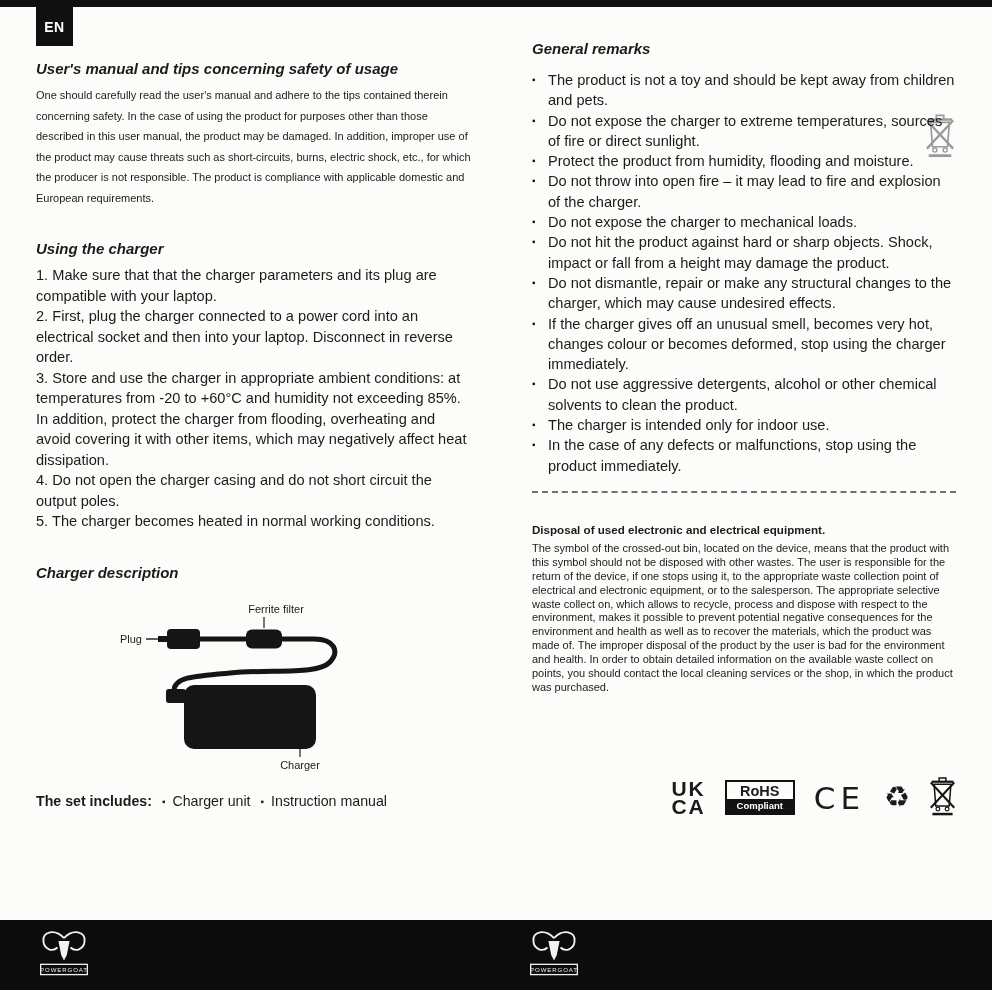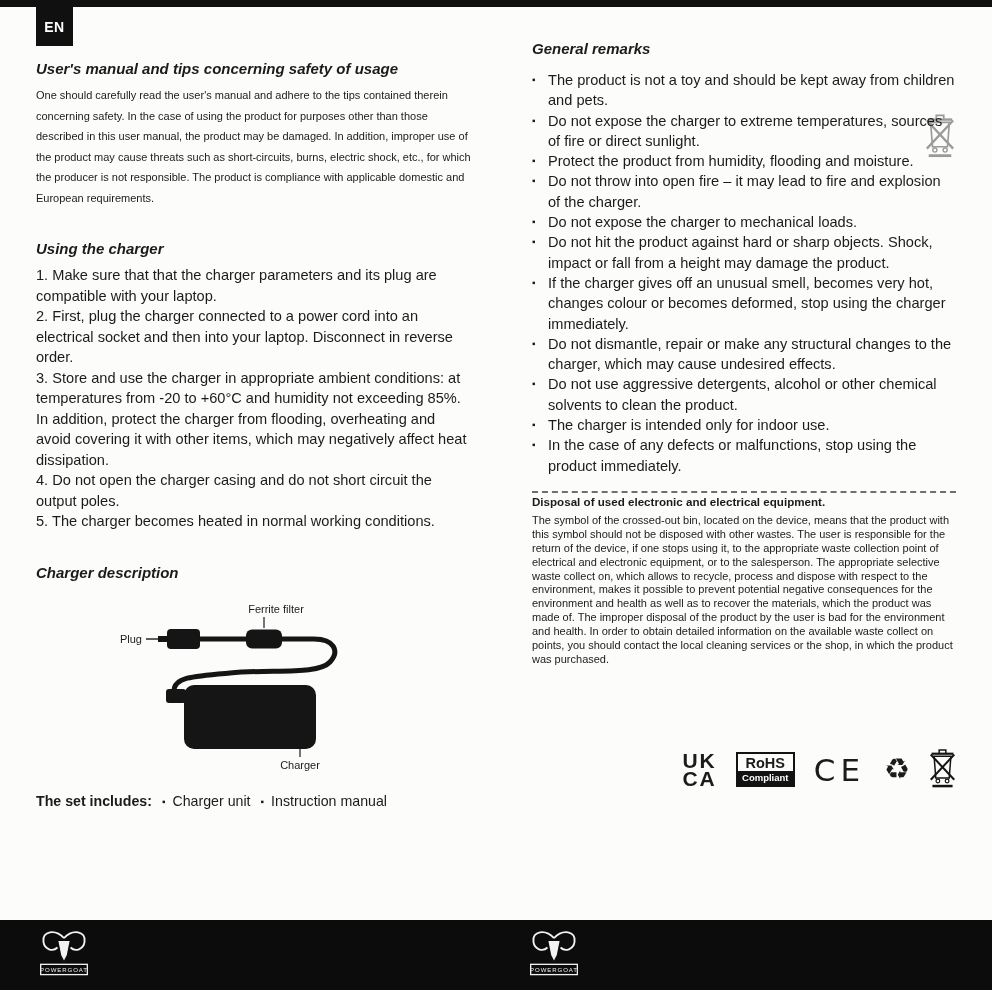--- a/index.html
+++ b/index.html
@@ -33,26 +33,26 @@
   .set-line { font-size:14.2px; margin:14px 0 0; }
   .set-label { font-weight:bold; }
   .set-item::before { content:"▪"; font-size:10px; margin:0 7px 0 10px; position:relative; top:-1px; }
 
   .remarks-list { list-style:none; margin:13px 0 0; padding:0; font-size:14.6px; line-height:20.3px; }
   .remarks-list li { position:relative; padding-left:16px; }
   .remarks-list li::before { content:"▪"; position:absolute; left:0; top:0; font-size:10px; }
 
   .divider { border:none; border-top:2px dashed #6f6f6f; margin:15px 0 0; }
 
-  .disposal-title { font-size:11.6px; font-weight:bold; margin:2px 0 0; }
+  .disposal-title { font-size:11.6px; font-weight:bold; margin:30px 0 0; }
   .disposal-body { font-size:11px; line-height:13.9px; margin:6px 0 12px; }
 
   .logos { display:flex; align-items:center; justify-content:flex-end; gap:19px; margin-top:80px; }
   .ukca { font-weight:bold; font-size:21px; line-height:18px; letter-spacing:2px; text-align:center; }
-  .rohs { border:2px solid #121212; width:59px; text-align:center; }
+  .rohs { border:2px solid #121212; width:70px; text-align:center; }
   .rohs-top { font-weight:bold; font-size:14.5px; padding:1px 4px 0; }
   .rohs-bottom { background:#121212; color:#fff; font-size:9.5px; font-weight:bold; padding:1px 3px 2px; }
   .ce { font-size:31px; letter-spacing:5px; font-family:"DejaVu Sans", sans-serif; }
   .recycle { font-size:29px; line-height:1; font-family:"DejaVu Sans", sans-serif; }
 
   .bottom-bar { position:absolute; left:0; bottom:0; width:992px; height:70px; background:#0c0c0c; }
   .goat { position:absolute; top:8px; }
   .goat-1 { left:36px; }
   .goat-2 { left:526px; }
   .goat text { font-family:"Liberation Sans", sans-serif; }
@@ -125,22 +125,22 @@
 
     <h2 class="h">General remarks</h2>
 
     <ul class="remarks-list">
       <li>The product is not a toy and should be kept away from children and pets.</li>
       <li>Do not expose the charger to extreme temperatures, sources of fire or direct sunlight.</li>
       <li>Protect the product from humidity, flooding and moisture.</li>
       <li>Do not throw into open fire – it may lead to fire and explosion of the charger.</li>
       <li>Do not expose the charger to mechanical loads.</li>
       <li>Do not hit the product against hard or sharp objects. Shock, impact or fall from a height may damage the product.</li>
+      <li>Do not dismantle, repair or make any structural changes to the charger, which may cause undesired effects.</li>
       <li>If the charger gives off an unusual smell, becomes very hot, changes colour or becomes deformed, stop using the charger immediately.</li>
-      <li>Do not dismantle, repair or make any structural changes to the charger, which may cause undesired effects.</li>
       <li>Do not use aggressive detergents, alcohol or other chemical solvents to clean the product.</li>
       <li>The charger is intended only for indoor use.</li>
       <li>In the case of any defects or malfunctions, stop using the product immediately.</li>
     </ul>
 
     <hr class="divider">
 
     <h3 class="disposal-title">Disposal of used electronic and electrical equipment.</h3>
     <p class="disposal-body">The symbol of the crossed-out bin, located on the device, means that the product with this symbol should not be disposed with other wastes. The user is responsible for the return of the device, if one stops using it, to the appropriate waste collection point of electrical and electronic equipment, or to the salesperson. The appropriate selective waste collect on, which allows to recycle, process and dispose with respect to the environment, makes it possible to prevent potential negative consequences for the environment and health as well as to recover the materials, which the product was made of. The improper disposal of the product by the user is bad for the environment and health. In order to obtain detailed information on the available waste collect on points, you should contact the local cleaning services or the shop, in which the product was purchased.</p>
 

